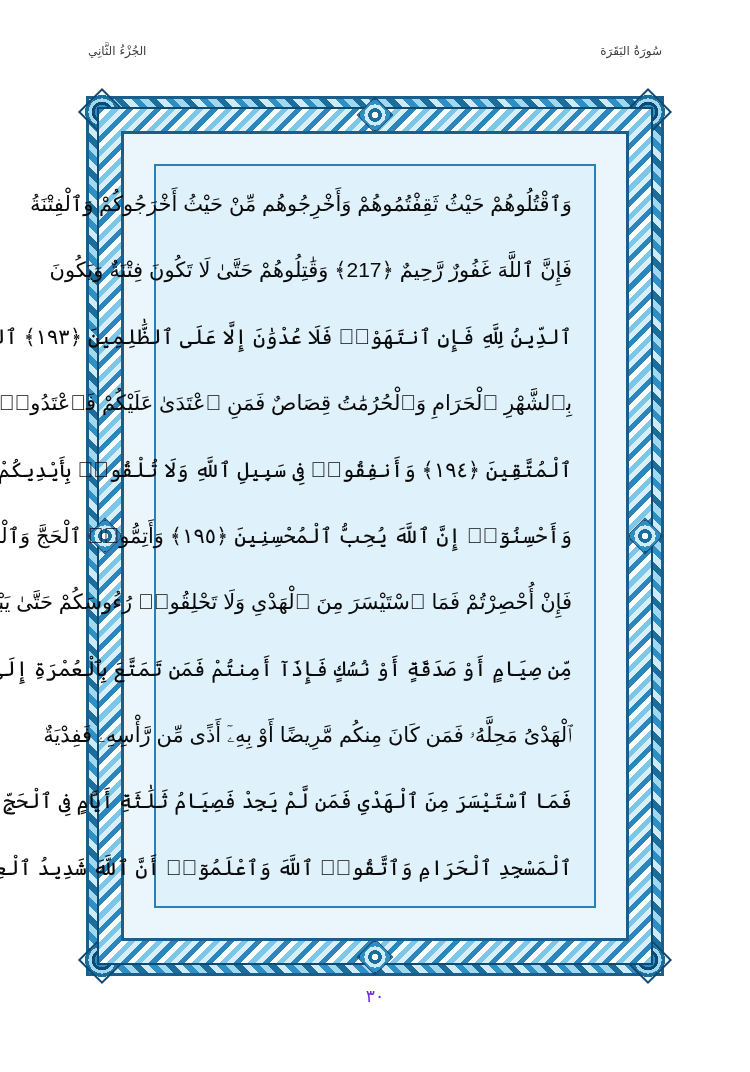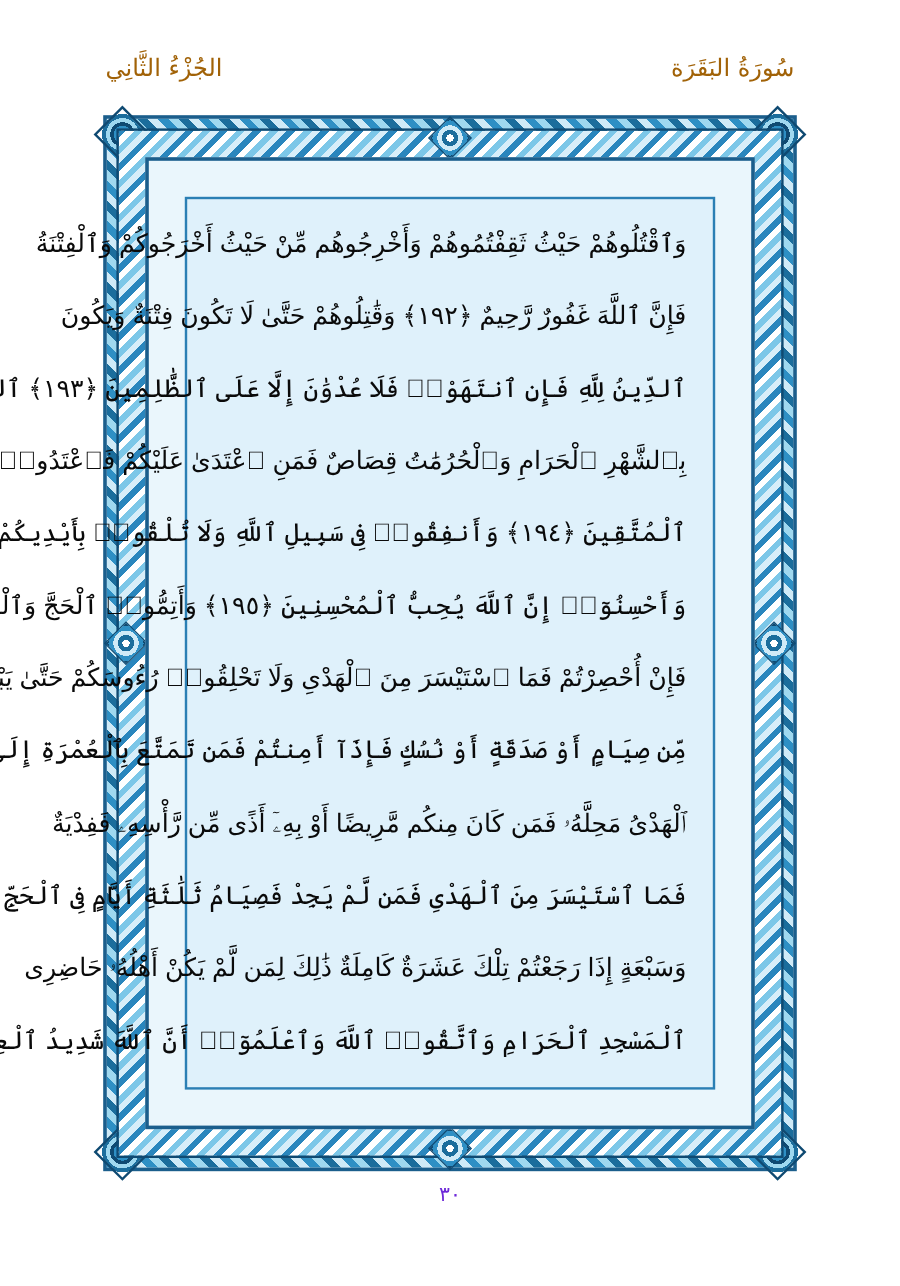--- a/index.html
+++ b/index.html
@@ -29,22 +29,22 @@
     left: 88px;
     right: 88px;
     height: 28px;
     display: flex;
     align-items: flex-start;
     justify-content: space-between;
     direction: rtl;
   }
   .header .surah-name,
   .header .juz-name {
-    font-size: 20px;
-    color: #a16207;
+    font-size: 12px;
+    color: #404040;
     font-family: "DejaVu Sans", "Liberation Sans", sans-serif;
     white-space: nowrap;
     line-height: 1.2;
   }
 
   
   .frame-outer {
     position: absolute;
     top: 96px;
     left: 86px;
@@ -182,30 +182,29 @@
       <div class="edge-orn left-mid"></div>
       <div class="edge-orn right-mid"></div>
       <div class="edge-orn top-mid"></div>
       <div class="edge-orn bot-mid"></div>
 
       <div class="frame-inner-band">
         <div class="frame-inner-line">
 
           <div class="text-area">
             <div class="ayah-line">وَٱقْتُلُوهُمْ حَيْثُ ثَقِفْتُمُوهُمْ وَأَخْرِجُوهُم مِّنْ حَيْثُ أَخْرَجُوكُمْ وَٱلْفِتْنَةُ</div>
-            <div class="ayah-line">فَإِنَّ ٱللَّهَ غَفُورٌ رَّحِيمٌ ﴿١٩٢﴾ وَقَٰتِلُوهُمْ حَتَّىٰ لَا تَكُونَ فِتْنَةٌ وَيَكُونَ</div>
+            <div class="ayah-line">فَإِنَّ ٱللَّهَ غَفُورٌ رَّحِيمٌ ﴿217﴾ وَقَٰتِلُوهُمْ حَتَّىٰ لَا تَكُونَ فِتْنَةٌ وَيَكُونَ</div>
             <div class="ayah-line">ٱلدِّينُ لِلَّهِ فَإِنِ ٱنتَهَوْا۟ فَلَا عُدْوَٰنَ إِلَّا عَلَى ٱلظَّٰلِمِينَ ﴿١٩٣﴾ ٱلشَّهْرُ ٱلْحَرَامُ</div>
             <div class="ayah-line">بِٱلشَّهْرِ ٱلْحَرَامِ وَٱلْحُرُمَٰتُ قِصَاصٌ فَمَنِ ٱعْتَدَىٰ عَلَيْكُمْ فَٱعْتَدُوا۟</div>
             <div class="ayah-line">ٱلْمُتَّقِينَ ﴿١٩٤﴾ وَأَنفِقُوا۟ فِى سَبِيلِ ٱللَّهِ وَلَا تُلْقُوا۟ بِأَيْدِيكُمْ إِلَى ٱلتَّهْلُكَةِ</div>
             <div class="ayah-line">وَأَحْسِنُوٓا۟ إِنَّ ٱللَّهَ يُحِبُّ ٱلْمُحْسِنِينَ ﴿١٩٥﴾ وَأَتِمُّوا۟ ٱلْحَجَّ وَٱلْعُمْرَةَ لِلَّهِ</div>
             <div class="ayah-line">فَإِنْ أُحْصِرْتُمْ فَمَا ٱسْتَيْسَرَ مِنَ ٱلْهَدْىِ وَلَا تَحْلِقُوا۟ رُءُوسَكُمْ حَتَّىٰ يَبْلُغَ</div>
             <div class="ayah-line">مِّن صِيَامٍ أَوْ صَدَقَةٍ أَوْ نُسُكٍ فَإِذَآ أَمِنتُمْ فَمَن تَمَتَّعَ بِٱلْعُمْرَةِ إِلَى ٱلْحَجِّ</div>
             <div class="ayah-line">ٱلْهَدْىُ مَحِلَّهُۥ فَمَن كَانَ مِنكُم مَّرِيضًا أَوْ بِهِۦٓ أَذًى مِّن رَّأْسِهِۦ فَفِدْيَةٌ</div>
             <div class="ayah-line">فَمَا ٱسْتَيْسَرَ مِنَ ٱلْهَدْىِ فَمَن لَّمْ يَجِدْ فَصِيَامُ ثَلَٰثَةِ أَيَّامٍ فِى ٱلْحَجِّ</div>
-            <div class="ayah-line">وَسَبْعَةٍ إِذَا رَجَعْتُمْ تِلْكَ عَشَرَةٌ كَامِلَةٌ ذَٰلِكَ لِمَن لَّمْ يَكُنْ أَهْلُهُۥ حَاضِرِى</div>
             <div class="ayah-line">ٱلْمَسْجِدِ ٱلْحَرَامِ وَٱتَّقُوا۟ ٱللَّهَ وَٱعْلَمُوٓا۟ أَنَّ ٱللَّهَ شَدِيدُ ٱلْعِقَابِ ﴿١٩٦﴾</div>
           </div>
 
         </div>
       </div>
     </div>
   </div>
 
   <div class="page-number">٣٠</div>
 

